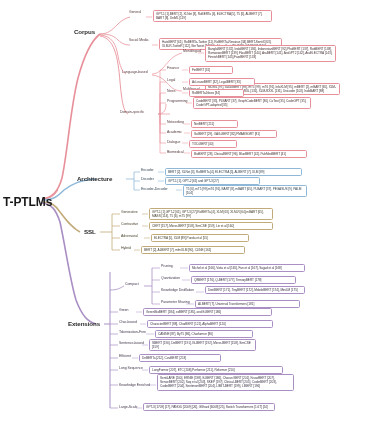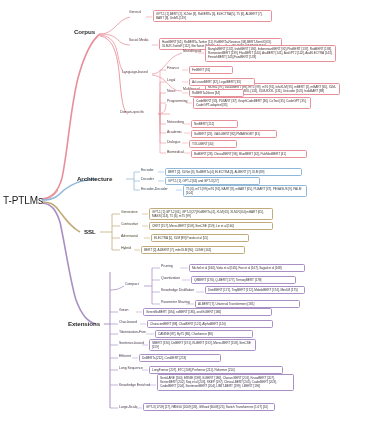--- a/index.html
+++ b/index.html
@@ -11,21 +11,21 @@
     overflow:hidden;
     position:relative;
   }
   #map { position:absolute; inset:0; }
   svg.links { position:absolute; left:0; top:0; width:365px; height:423px; pointer-events:none; }
 
   .node { position:absolute; white-space:normal; }
 
   
   .root {
-    font-size:10px; font-weight:normal; color:#1a1a1a;
+    font-size:12px; font-weight:bold; color:#1a1a1a;
     letter-spacing:-0.1px;
   }
 
   
   .l1 { font-size:6.2px; font-weight:bold; letter-spacing:-0.1px; }
   .l1.corpus { color:#2b2b2b; }
   .l1.arch   { color:#2b2b2b; }
   .l1.ssl    { color:#2b2b2b; }
   .l1.ext    { color:#2b2b2b; }
 

